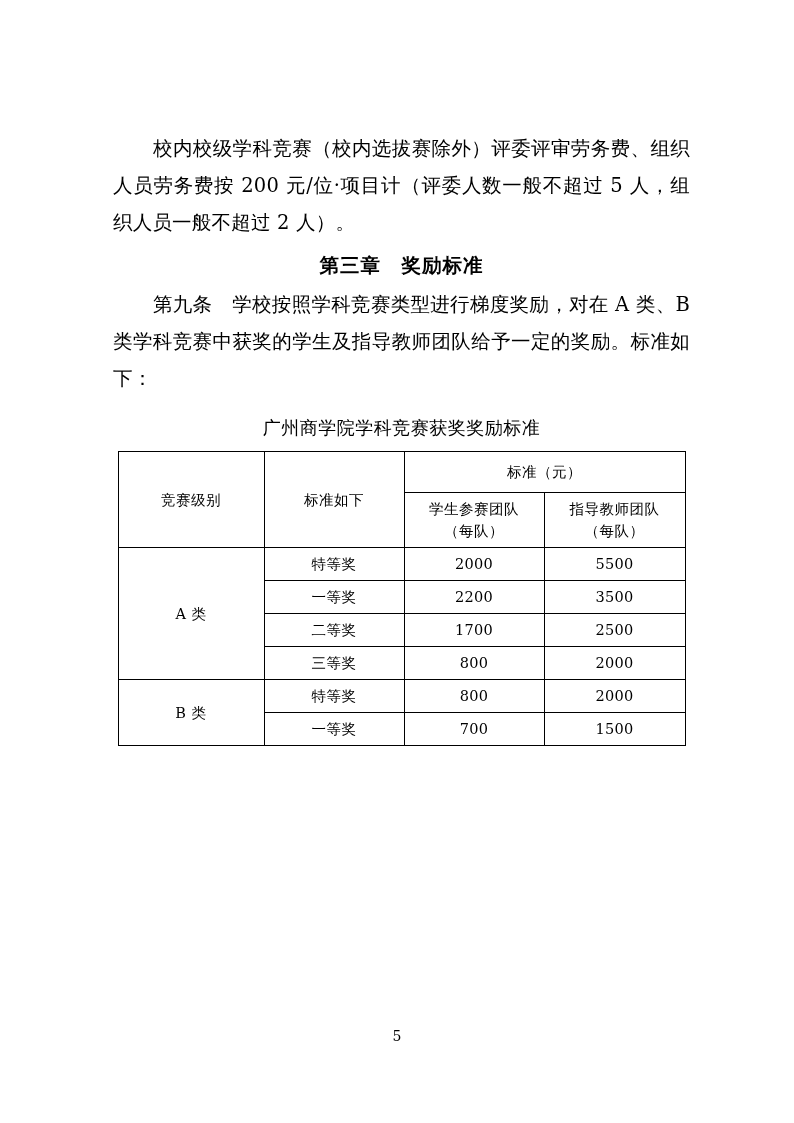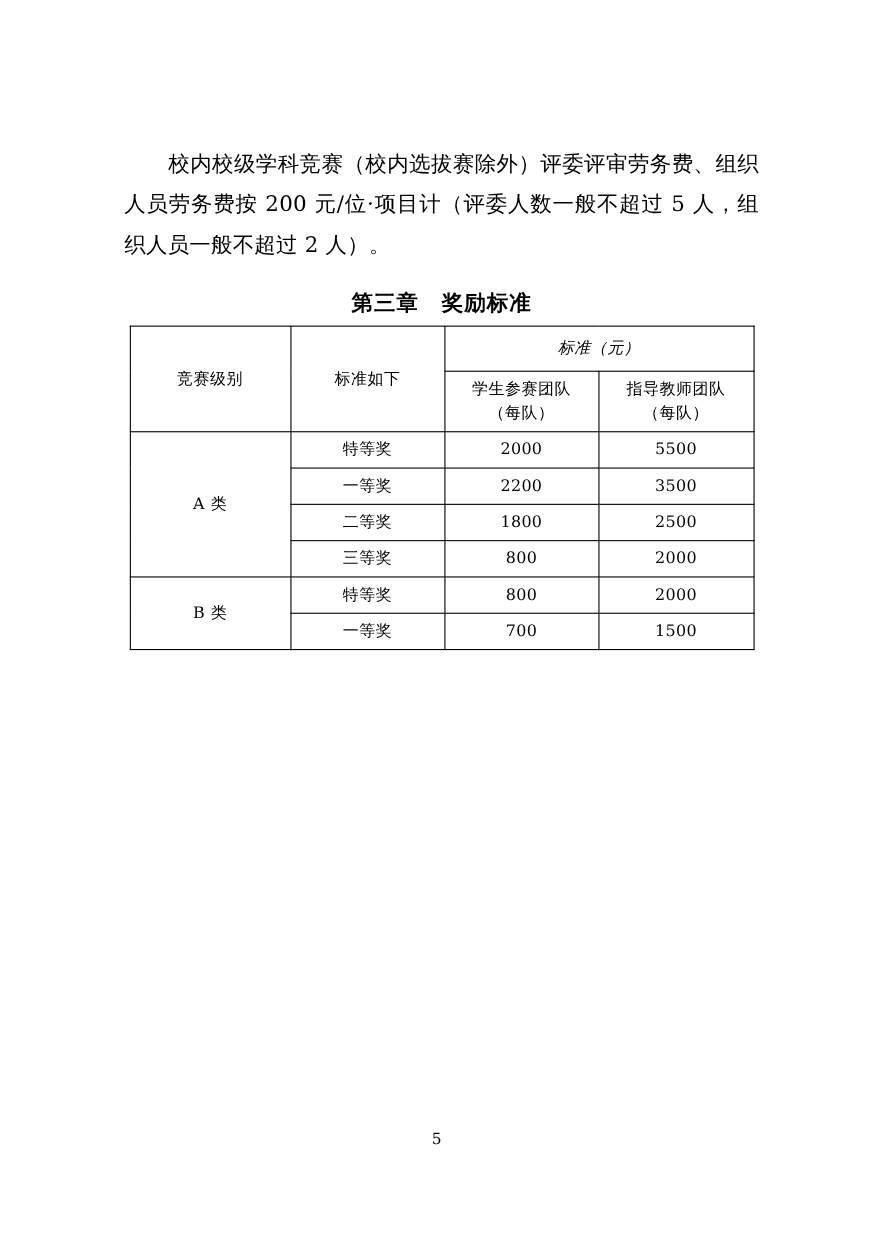--- a/index.html
+++ b/index.html
@@ -32,21 +32,21 @@
   }
   .indent {
     text-indent: 40px;
   }
   .section-title {
     text-align: center;
     font-size: 19.5px;
     line-height: 37px;
     font-family: "DejaVu Sans", "Liberation Sans", sans-serif;
     font-weight: bold;
-    margin: 16px 0 2px 0;
+    margin: 6px 0 2px 0;
     letter-spacing: 1px;
   }
   .table-title {
     text-align: center;
     font-size: 18px;
     line-height: 34px;
     margin: 14px 0 6px 0;
     letter-spacing: 0.5px;
   }
   table.award {
@@ -59,21 +59,20 @@
     border: 1px solid #000000;
     text-align: center;
     vertical-align: middle;
     font-size: 14.5px;
     line-height: 22px;
     padding: 5px 2px;
     letter-spacing: 0.5px;
   }
   table.award td.hdr-span {
     height: 30px;
-    font-style: italic;
   }
   table.award td.cat {
     font-size: 14.5px;
   }
   table.award td.num {
     font-family: "DejaVu Serif", "Liberation Serif", serif;
     letter-spacing: 0.3px;
   }
   .row-h {
     height: 26px;
@@ -92,21 +91,23 @@
 <body>
 
 <div class="page">
 
   <p class="para indent">校内校级学科竞赛（校内选拔赛除外）评委评审劳务费、组织人员劳务费按 200 元/位·项目计（评委人数一般不超过 5 人，组织人员一般不超过 2 人）。</p>
 
 
 
   <h2 class="section-title">第三章　奖励标准</h2>
 
+  <p class="para indent">第九条　学校按照学科竞赛类型进行梯度奖励，对在 A 类、B 类学科竞赛中获奖的学生及指导教师团队给予一定的奖励。标准如下：</p>
 
+  <div class="table-title">广州商学院学科竞赛获奖奖励标准</div>
 
   <table class="award">
     <colgroup>
       <col style="width:146px">
       <col style="width:140px">
       <col style="width:140px">
       <col style="width:141px">
     </colgroup>
     <tbody>
       <tr>
@@ -131,21 +132,21 @@
         <td class="num">2000</td>
         <td class="num">5500</td>
       </tr>
       <tr class="row-h">
         <td>一等奖</td>
         <td class="num">2200</td>
         <td class="num">3500</td>
       </tr>
       <tr class="row-h">
         <td>二等奖</td>
-        <td class="num">1800</td>
+        <td class="num">1700</td>
         <td class="num">2500</td>
       </tr>
       <tr class="row-h">
         <td>三等奖</td>
         <td class="num">800</td>
         <td class="num">2000</td>
       </tr>
 
       <tr class="row-h">
         <td rowspan="2" class="cat">B 类</td>

